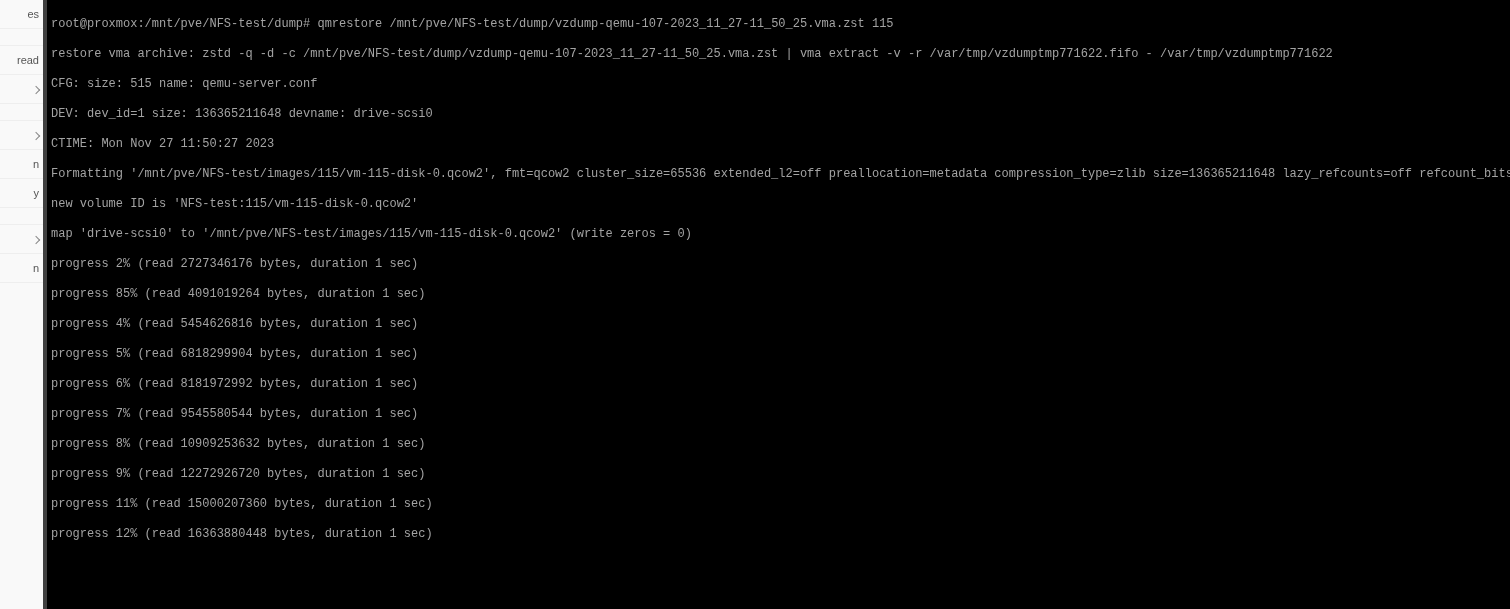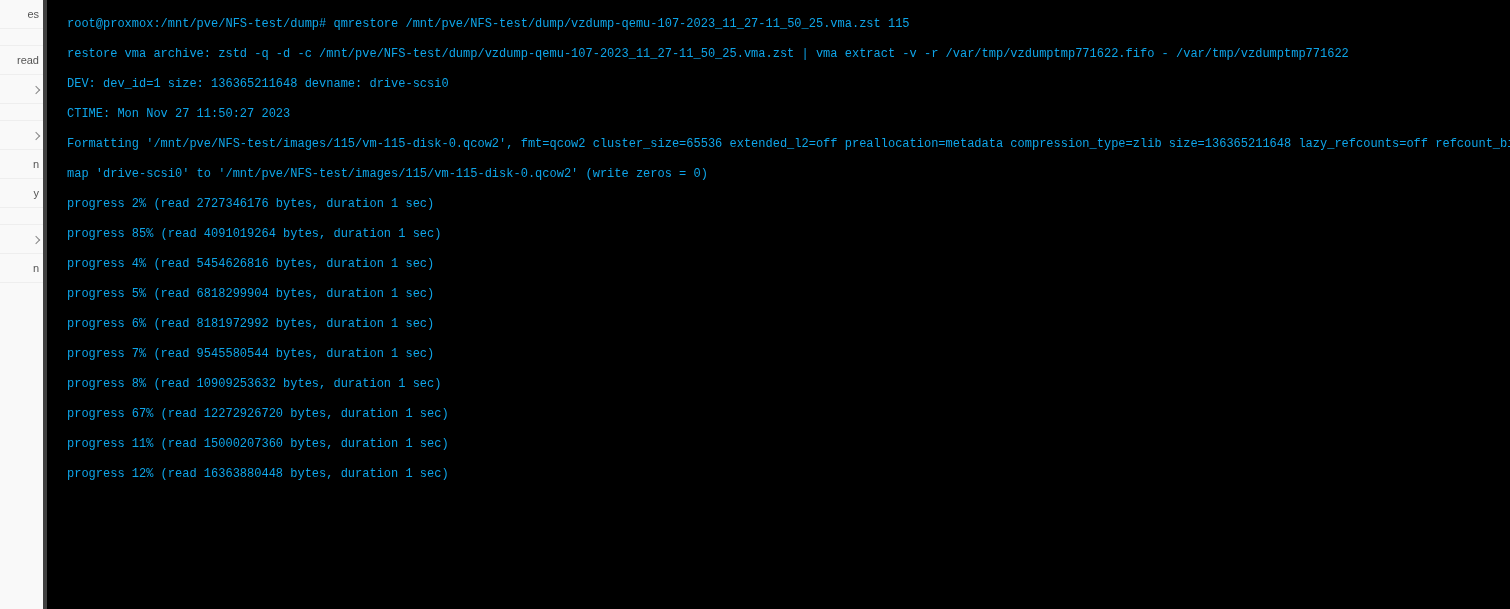--- a/index.html
+++ b/index.html
@@ -32,25 +32,25 @@
       width: 6px;
       height: 6px;
       border-right: 1px solid #888;
       border-bottom: 1px solid #888;
       transform: rotate(-45deg);
       margin-left: 4px;
     }
     .terminal {
       flex: 1;
       background: #000;
-      color: #0ea5e9;
+      color: #a3a3a3;
       font-family: "Consolas", "Courier New", monospace;
       font-size: 12px;
       line-height: 15px;
-      padding: 2px 20px;
+      padding: 2px 4px;
       overflow: hidden;
       white-space: pre;
     }
     .terminal-line { display: block; }
   </style>
 </head>
 <body>
 
 <div class="sidebar">
   <div class="sidebar-item"><span>es</span></div>
@@ -62,32 +62,34 @@
   <div class="sidebar-item"><span>n</span></div>
   <div class="sidebar-item"><span>y</span></div>
   <div class="sidebar-item"><span></span></div>
   <div class="sidebar-item"><span class="sidebar-arrow"></span></div>
   <div class="sidebar-item"><span>n</span></div>
 </div>
 
 <div class="terminal">
 <span class="terminal-line"><span>root@proxmox:/mnt/pve/NFS-test/dump#</span> <span>qmrestore /mnt/pve/NFS-test/dump/vzdump-qemu-107-2023_11_27-11_50_25.vma.zst 115</span></span>
 <span class="terminal-line">restore vma archive: zstd -q -d -c /mnt/pve/NFS-test/dump/vzdump-qemu-107-2023_11_27-11_50_25.vma.zst | vma extract -v -r /var/tmp/vzdumptmp771622.fifo - /var/tmp/vzdumptmp771622</span>
+<span class="terminal-line">CFG: size: 515 name: qemu-server.conf</span>
 <span class="terminal-line">DEV: dev_id=1 size: 136365211648 devname: drive-scsi0</span>
 <span class="terminal-line">CTIME: Mon Nov 27 11:50:27 2023</span>
 <span class="terminal-line">Formatting '/mnt/pve/NFS-test/images/115/vm-115-disk-0.qcow2', fmt=qcow2 cluster_size=65536 extended_l2=off preallocation=metadata compression_type=zlib size=136365211648 lazy_refcounts=off refcount_bits=16</span>
+<span class="terminal-line">new volume ID is 'NFS-test:115/vm-115-disk-0.qcow2'</span>
 <span class="terminal-line">map 'drive-scsi0' to '/mnt/pve/NFS-test/images/115/vm-115-disk-0.qcow2' (write zeros = 0)</span>
 <span class="terminal-line">progress 2% (read 2727346176 bytes, duration 1 sec)</span>
 <span class="terminal-line">progress 85% (read 4091019264 bytes, duration 1 sec)</span>
 <span class="terminal-line">progress 4% (read 5454626816 bytes, duration 1 sec)</span>
 <span class="terminal-line">progress 5% (read 6818299904 bytes, duration 1 sec)</span>
 <span class="terminal-line">progress 6% (read 8181972992 bytes, duration 1 sec)</span>
 <span class="terminal-line">progress 7% (read 9545580544 bytes, duration 1 sec)</span>
 <span class="terminal-line">progress 8% (read 10909253632 bytes, duration 1 sec)</span>
-<span class="terminal-line">progress 67% (read 12272926720 bytes, duration 1 sec)</span>
+<span class="terminal-line">progress 9% (read 12272926720 bytes, duration 1 sec)</span>
 <span class="terminal-line">progress 11% (read 15000207360 bytes, duration 1 sec)</span>
 <span class="terminal-line">progress 12% (read 16363880448 bytes, duration 1 sec)</span>
 
 
 
 
 
 
 
 

